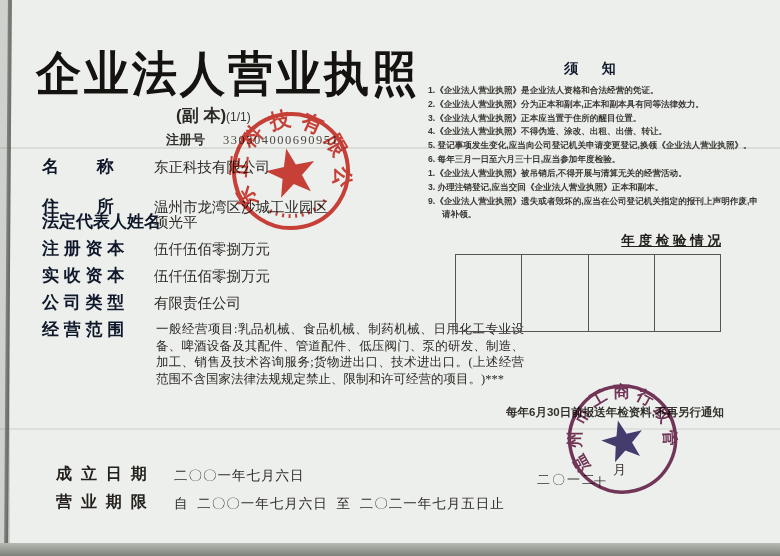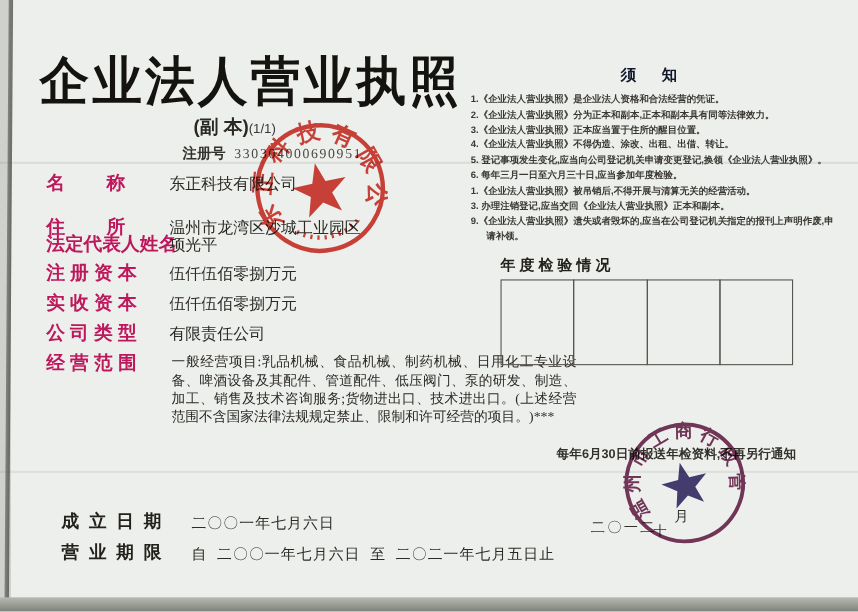--- a/index.html
+++ b/index.html
@@ -35,26 +35,26 @@
   }
   .subtitle{
     position:absolute;left:152px;top:104px;font-size:17px;font-weight:700;color:#2a2823;margin-left:24px;
   }
   .copyidx{font-size:12px;font-weight:400;color:#3a3833;}
   .regline{
     position:absolute;left:166px;top:131px;font-size:13px;color:#33312c;font-weight:700;
   }
   .regnum{
     font-family:"Liberation Serif","DejaVu Serif",serif;font-weight:400;
-    letter-spacing:1.5px;color:#4a4843;margin-left:8px;font-size:12.5px;
+    letter-spacing:1.5px;color:#4a4843;margin-left:18px;font-size:12.5px;
   }
 
   .frow{position:absolute;left:42px;display:flex;align-items:flex-start;}
   .flabel{
-    width:112px;flex:none;font-size:17px;font-weight:700;color:#be185d;
+    width:112px;flex:none;font-size:17px;font-weight:700;color:#0f172a;
     letter-spacing:0;white-space:pre;
   }
   .fvalue{
     font-family:"Liberation Serif","DejaVu Serif",serif;
     font-size:14.5px;color:#2c2a25;padding-top:3px;white-space:pre;
   }
   .scopeblock{
     position:absolute;left:156px;top:321px;width:368px;
     font-family:"Liberation Serif","DejaVu Serif",serif;
     font-size:12.5px;line-height:1.32;color:#2c2a25;text-align:justify;
@@ -64,22 +64,22 @@
     position:absolute;left:420px;top:60px;width:340px;text-align:center;
     font-size:14px;font-weight:900;color:#0f172a;white-space:pre;
   }
   .notice-list{
     position:absolute;left:428px;top:84px;width:332px;
     font-size:8.6px;line-height:1.55;color:#3a3833;font-weight:600;
   }
   .notice-item{padding-left:14px;text-indent:-14px;margin-bottom:.5px;}
 
   .insp-head{
-    position:absolute;left:455px;top:232px;width:266px;text-align:left;
-    font-size:13.5px;font-weight:900;color:#23211c;white-space:pre;
+    position:absolute;left:455px;top:232px;width:266px;text-align:right;
+    font-size:13.5px;font-weight:900;color:#23211c;white-space:pre;text-decoration:underline;
   }
   .insp-grid{
     position:absolute;left:455px;top:254px;width:266px;height:78px;display:flex;
   }
   .insp-cell{
     flex:1;border:1px solid #56554f;margin-left:-1px;background:transparent;
   }
   .insp-cell:first-child{margin-left:0;}
 
   .annual-note{

